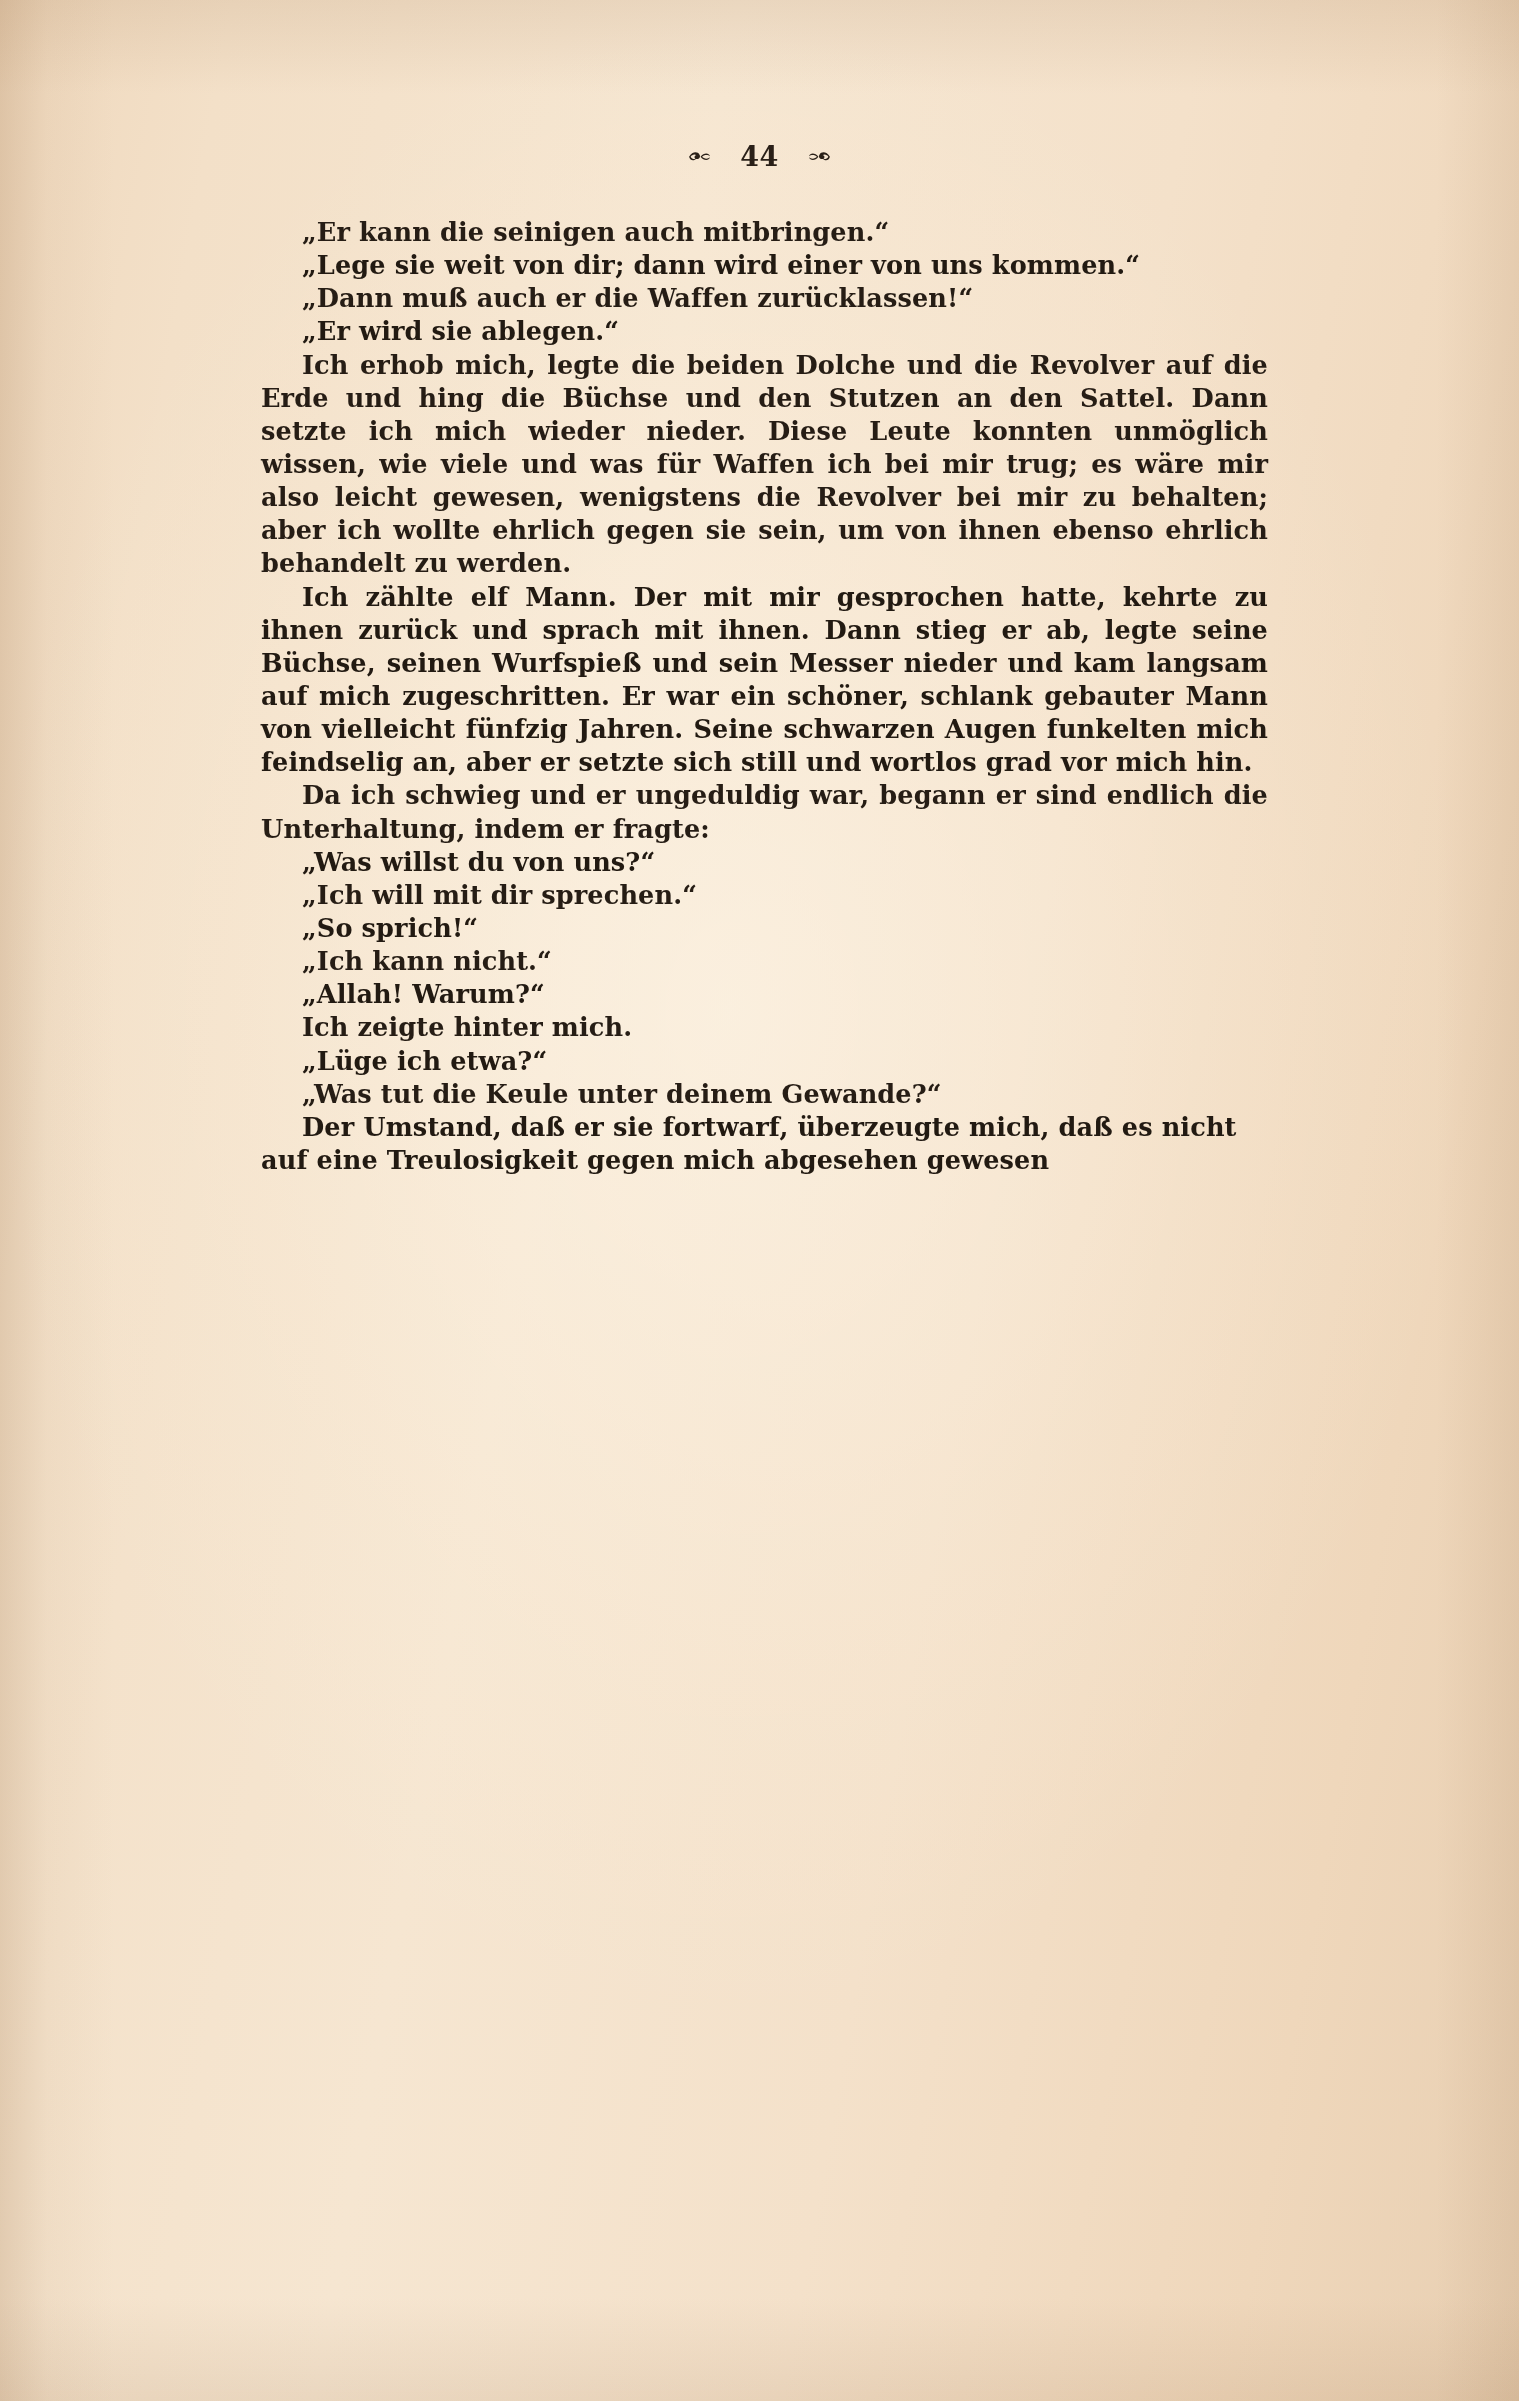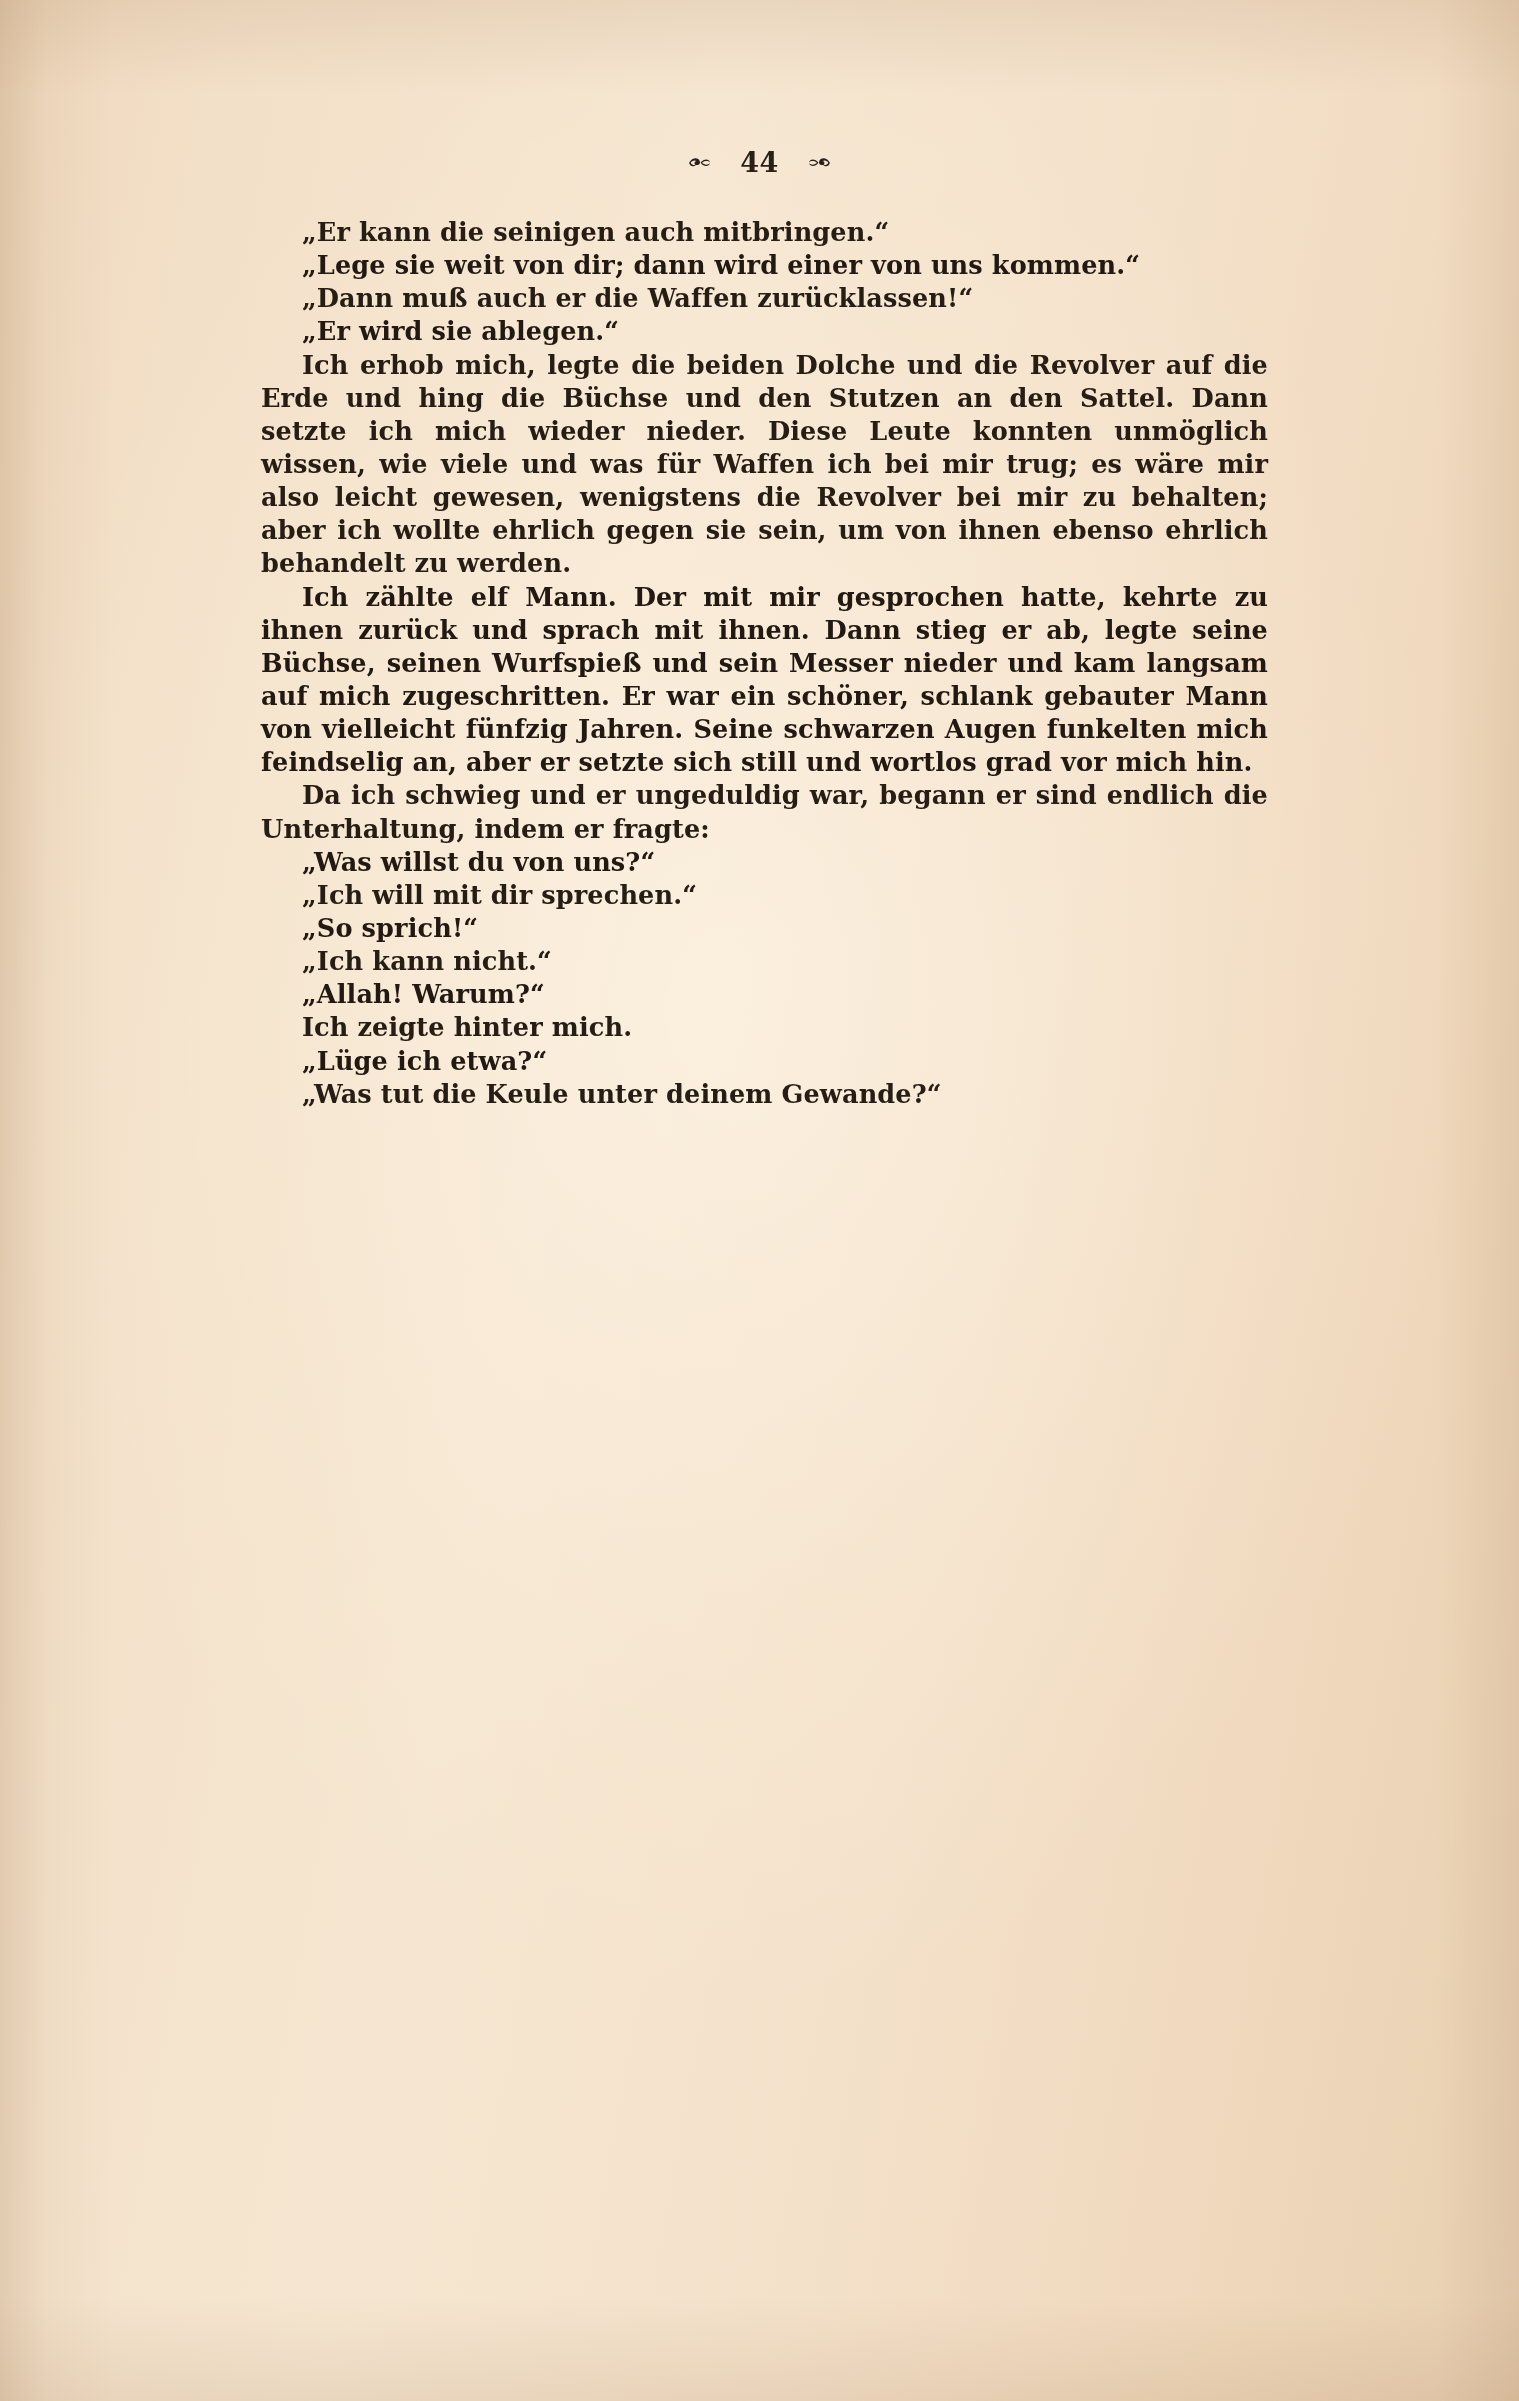--- a/index.html
+++ b/index.html
@@ -49,21 +49,20 @@
   
   .header {
     position: absolute;
     top: 141px;
     left: 0;
     width: 1519px;
     display: flex;
     justify-content: center;
     align-items: center;
     gap: 29px;
-    margin-top: 6px;
   }
   .ornament {
     width: 24px;
     height: 13.6px;
     position: relative;
     display: inline-block;
   }
   .ornament svg { display: block; }
   .folio {
     font-family: "DejaVu Serif", serif;
@@ -130,17 +129,18 @@
       <p>Ich zählte elf Mann. Der mit mir gesprochen hatte, kehrte zu ihnen zurück und sprach mit ihnen. Dann stieg er ab, legte seine Büchse, seinen Wurfspieß und sein Messer nieder und kam langsam auf mich zugeschritten. Er war ein schöner, schlank gebauter Mann von vielleicht fünfzig Jahren. Seine schwarzen Augen funkelten mich feindselig an, aber er setzte sich still und wortlos grad vor mich hin.</p>
       <p>Da ich schwieg und er ungeduldig war, begann er sind endlich die Unterhaltung, indem er fragte:</p>
       <p>„Was willst du von uns?“</p>
       <p>„Ich will mit dir sprechen.“</p>
       <p>„So sprich!“</p>
       <p>„Ich kann nicht.“</p>
       <p>„Allah! Warum?“</p>
       <p>Ich zeigte hinter mich.</p>
       <p>„Lüge ich etwa?“</p>
       <p>„Was tut die Keule unter deinem Gewande?“</p>
+      <p class="last">Der Umstand, daß er sie fortwarf, überzeugte mich, daß es nicht auf eine Treulosigkeit gegen mich abgesehen gewesen</p>
     </div>
 
   </div>
 </div>
 
 
 </body></html>

